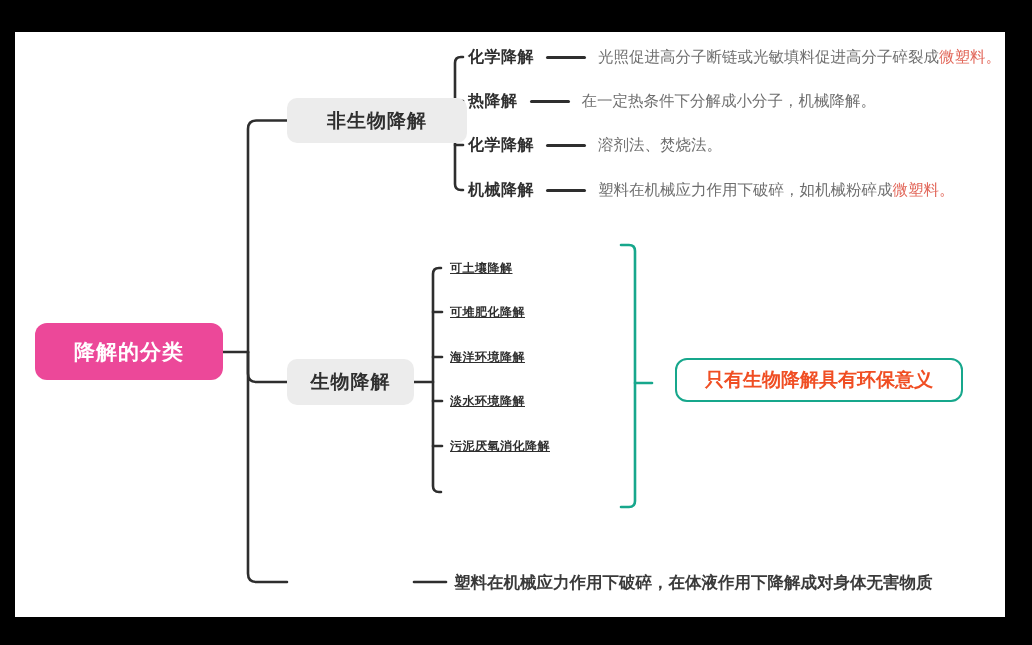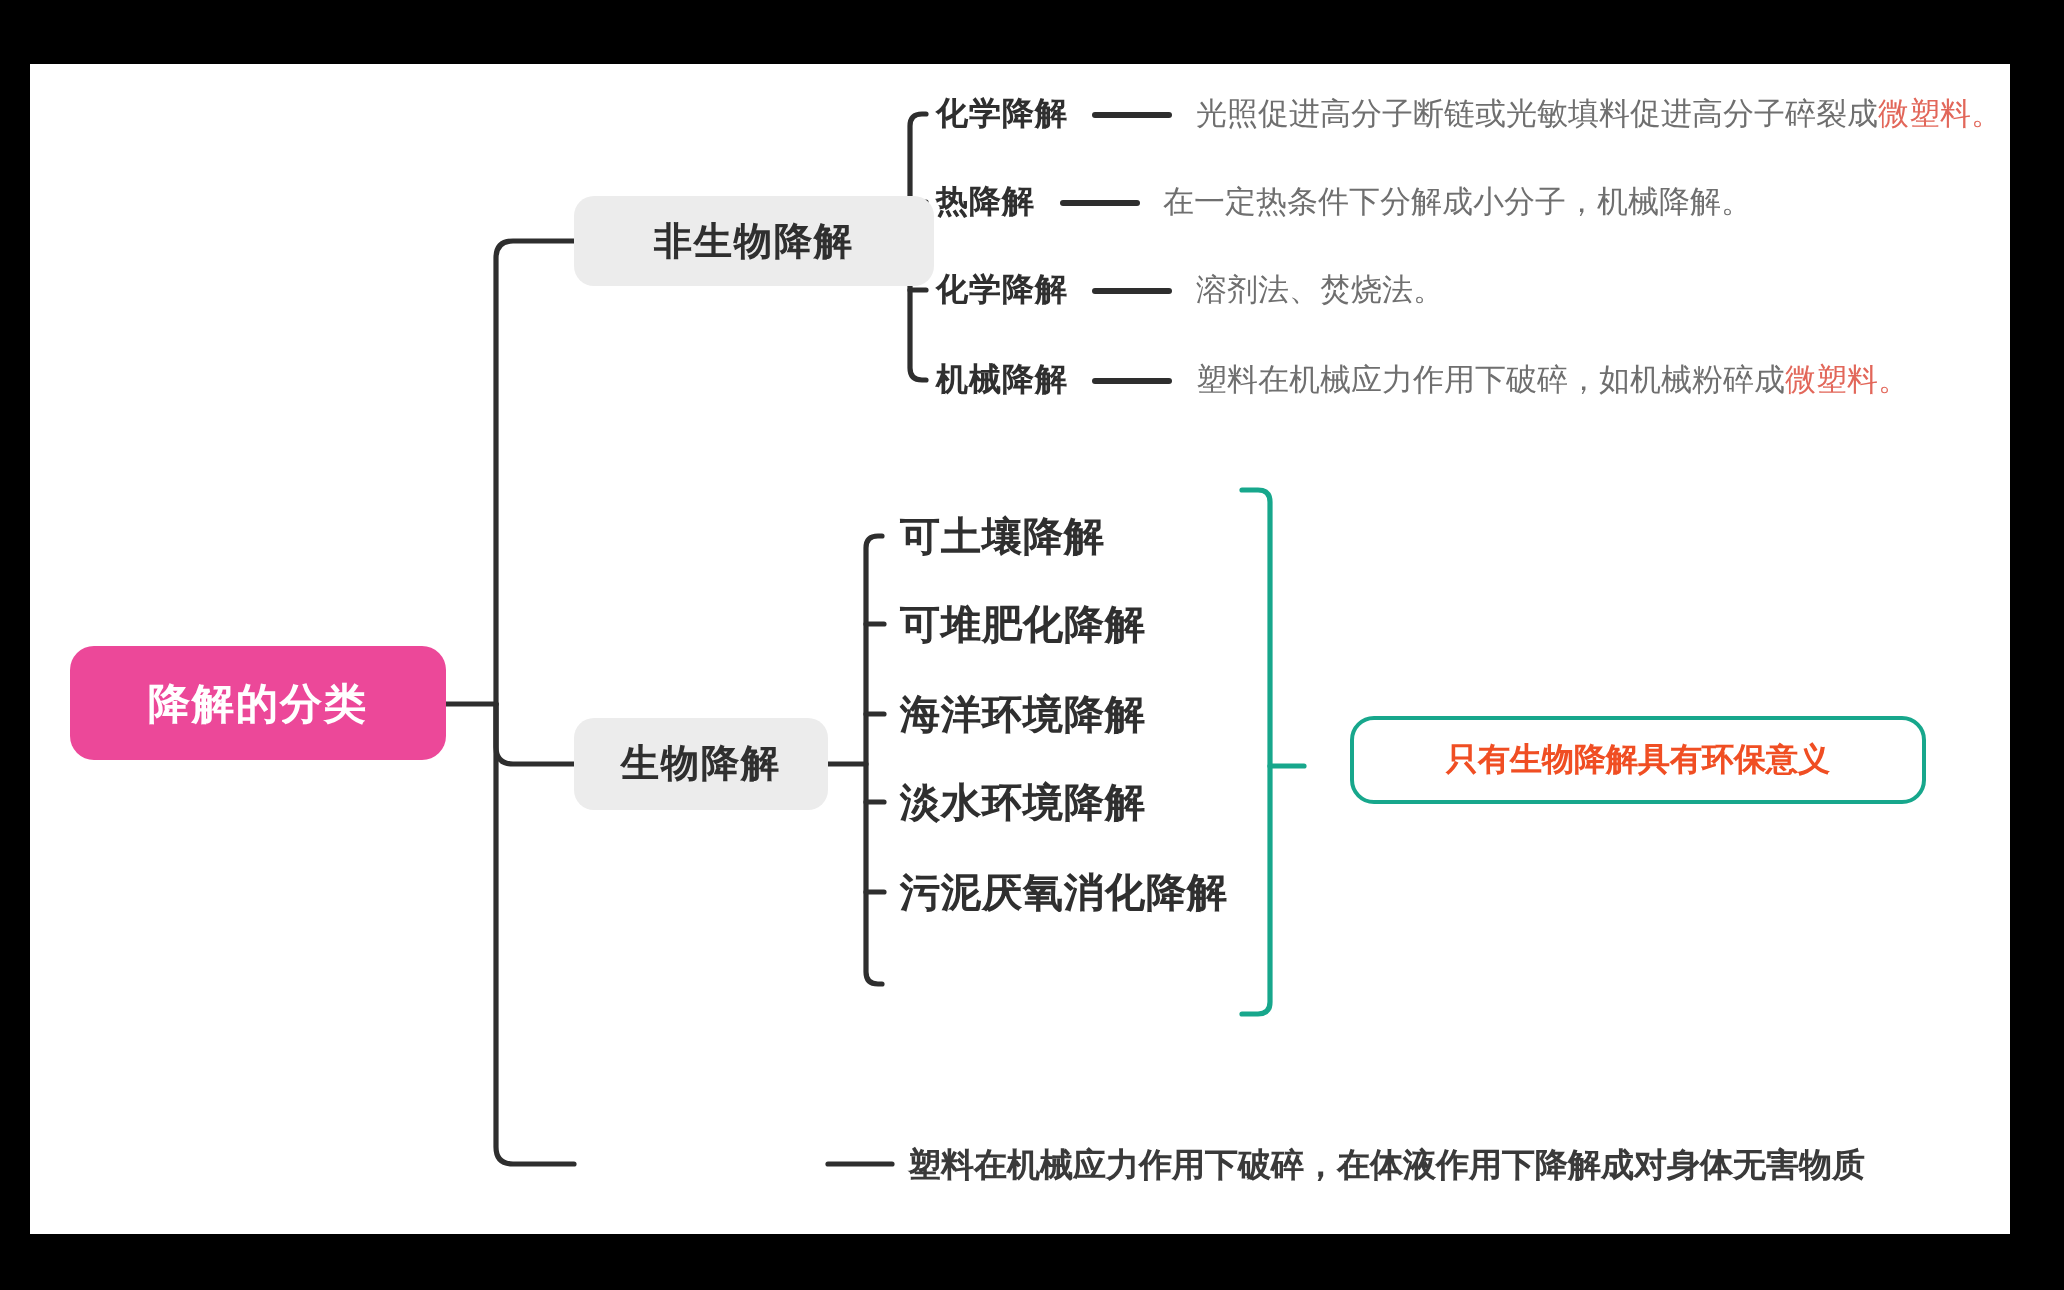--- a/index.html
+++ b/index.html
@@ -41,29 +41,29 @@
   .dash { width: 40px; height: 3px; background: #2e2e2e; border-radius: 2px; margin: 0 12px; }
   .leaf-desc { color: #6f6f6f; font-size: 15.5px; }
   .leaf-desc .hl { color: #e2675a; }
 
   .r1 { left: 468px; top: 45px; }
   .r2 { left: 468px; top: 89px; }
   .r3 { left: 468px; top: 133px; }
   .r4 { left: 468px; top: 178px; }
 
   .bio-leaf { position: absolute; left: 450px; height: 24px; display: flex; align-items: center;
-              color: #2f2f2f; font-weight: bold; font-size: 20px; letter-spacing: 0.5px; white-space: nowrap; }
+              color: #2f2f2f; font-weight: bold; font-size: 12px; letter-spacing: 0.5px; white-space: nowrap; text-decoration: underline; }
   .bl1 { top: 256px; } .bl2 { top: 300px; } .bl3 { top: 345px; }
   .bl4 { top: 389px; } .bl5 { top: 434px; } .bl6 { top: 480px; }
 
   .note-box {
     position: absolute; left: 675px; top: 358px; width: 288px; height: 44px;
     box-sizing: border-box; border: 2.5px solid #17a78c; border-radius: 12px;
     background: #ffffff; display: flex; align-items: center; justify-content: center;
-    color: #f04e23; font-weight: bold; font-size: 16px; white-space: nowrap;
+    color: #f04e23; font-weight: bold; font-size: 19px; white-space: nowrap;
   }
   .invivo-desc {
     position: absolute; left: 454px; top: 571px; height: 24px;
     display: flex; align-items: center;
     color: #3a3a3a; font-weight: 600; font-size: 16.5px; white-space: nowrap;
   }
 </style>
 </head>
 <body>
 

